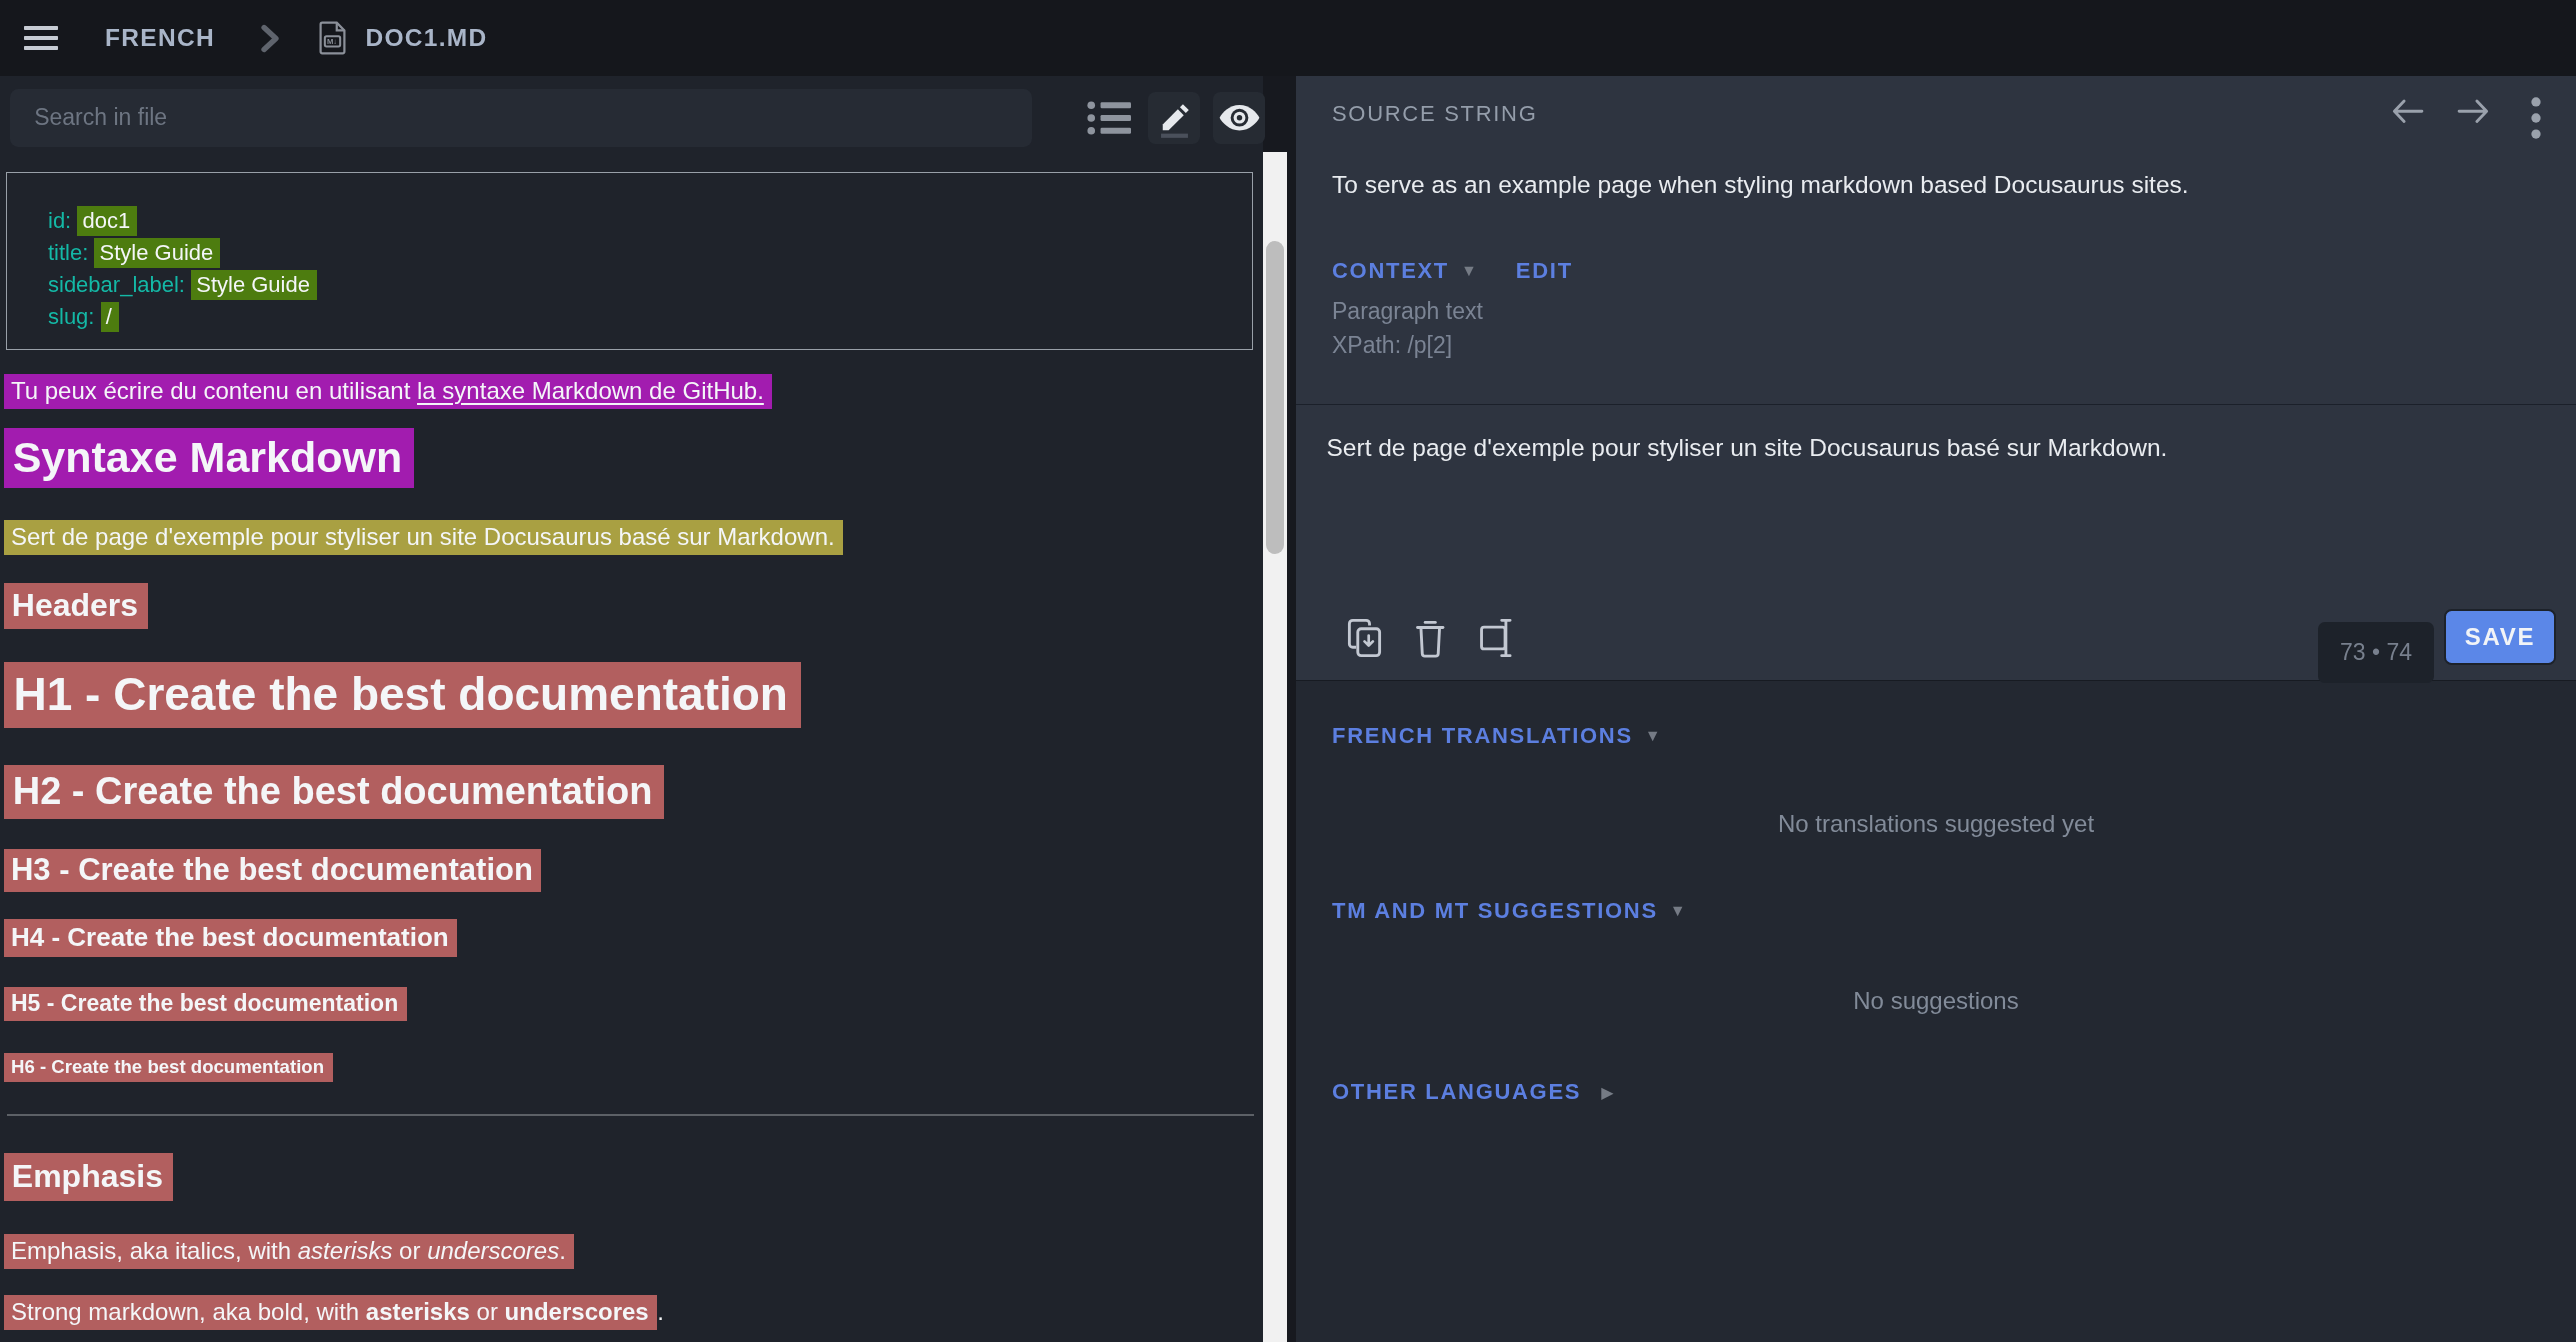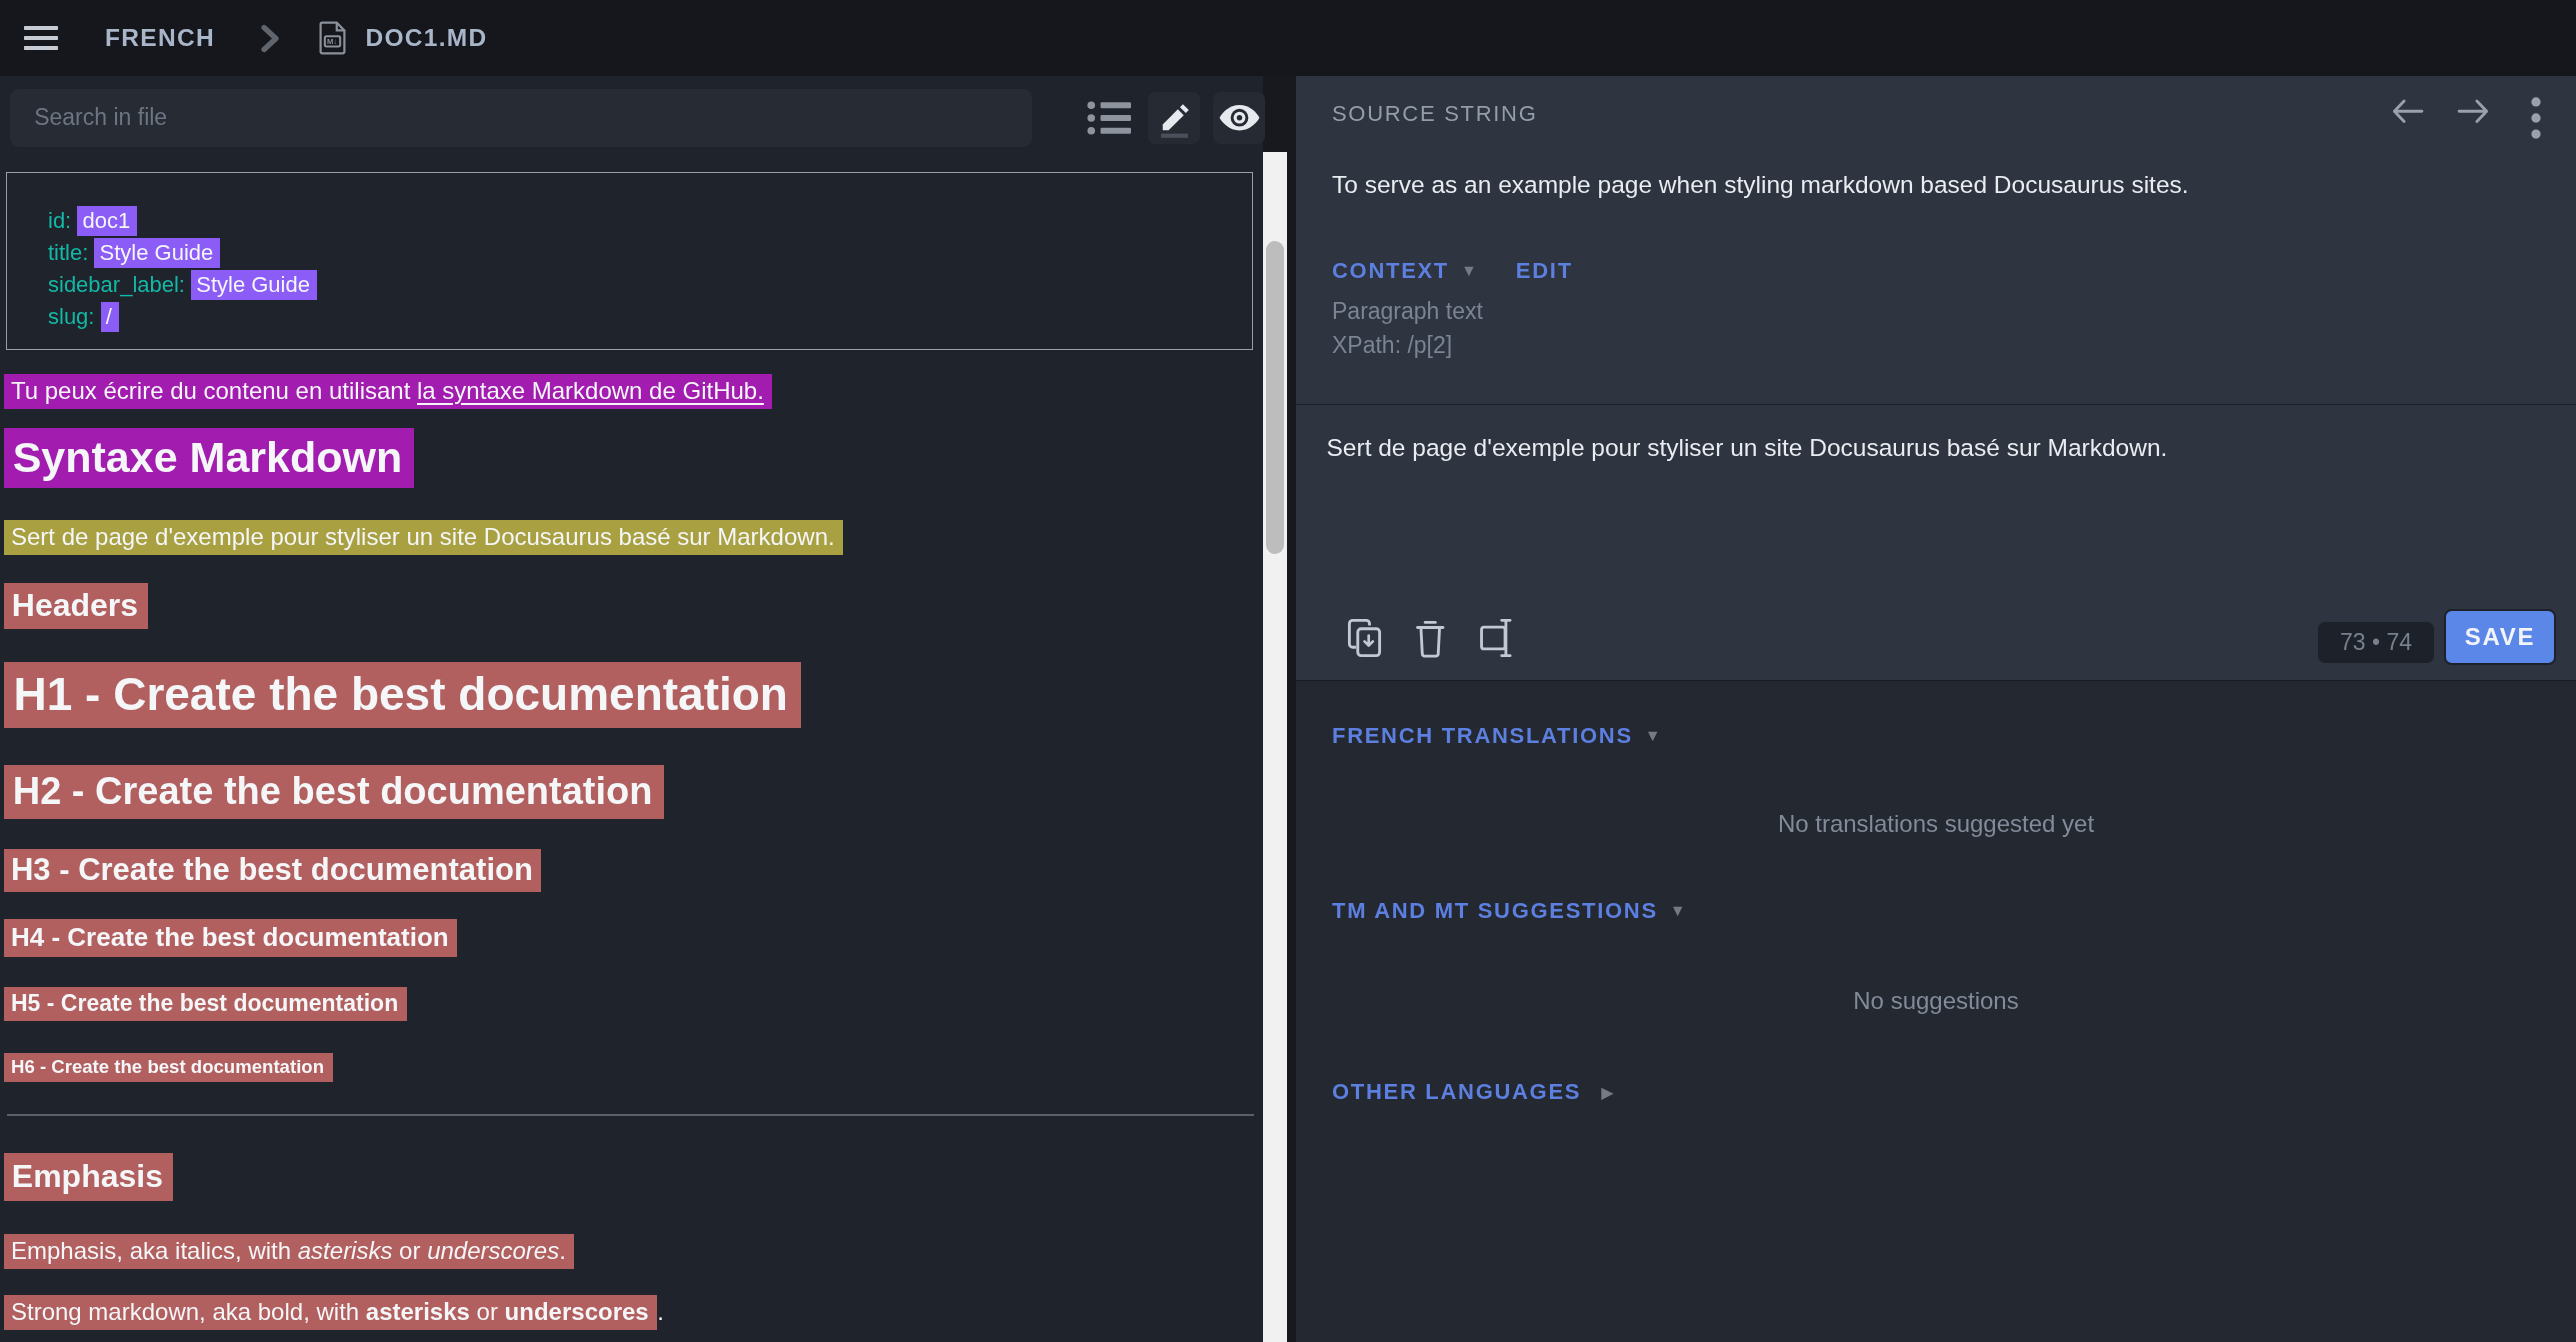--- a/index.html
+++ b/index.html
@@ -28,21 +28,21 @@
   .btn-eye{left:1213px;top:16px;width:52px;height:52px;background:#262b33;border-radius:7.6px;}
   
   .doc-line{position:absolute;left:4.2px;margin:0;white-space:nowrap;color:#f4f6f8;}
   .hl{padding:3.4px 8.5px 5.1px 6.8px;color:#f4f6f8;}
   .hl-red{background:#b25f5f;}
   .hl-green{background:#a21caf;}
   .hl-olive{background:#a9a042;}
   .frontmatter{position:absolute;left:6px;top:96px;width:1247px;height:178px;border:1.7px solid #99a0a8;box-sizing:border-box;
     font-size:22px;line-height:32px;padding:32px 0 0 41px;}
   .fm-key{color:#14b8a6;}
-  .fm-val{background:#8b5cf6;color:#f4f6f8;padding:1.7px 6.8px 2.5px 5.1px;}
+  .fm-val{background:#4d7c0f;color:#f4f6f8;padding:1.7px 6.8px 2.5px 5.1px;}
   .p1{top:301px;font-size:24px;}
   .doclink{color:#f4f6f8;text-decoration:underline;text-underline-offset:4.2px;cursor:pointer;}
   .h-syntax{top:357px;font-size:43px;font-weight:bold;}
   .h-syntax .hl{padding:5.1px 12px 6.8px 8.5px;}
   .p2{top:447px;font-size:24px;}
   .h-headers{top:511px;font-size:32px;font-weight:bold;}
   .h-headers .hl{padding:4.2px 10.2px 6px 7.6px;}
   .hline1{top:591px;font-size:46px;font-weight:bold;}
   .hline1 .hl{padding:6px 13.5px 7.6px 9.3px;}
   .hline2{top:694px;font-size:38px;font-weight:bold;}
@@ -75,21 +75,21 @@
   .caret{color:#757b85;font-size:16px;margin-left:12px;}
   .ctx-edit{margin-left:39px;}
   .meta1{position:absolute;left:36px;top:222px;color:#7b8494;font-size:23px;}
   .meta2{position:absolute;left:36px;top:256px;color:#7b8494;font-size:23px;}
   .rp-divider{position:absolute;left:0;top:328px;width:100%;border:none;border-top:1.7px solid #1b202a;margin:0;}
   .trans-text{position:absolute;left:30.5px;top:355px;width:1219px;color:#e9ecf0;font-size:24.5px;line-height:34px;cursor:text;}
   .tool-btn{position:absolute;top:540px;background:none;border:none;cursor:pointer;padding:0;width:44px;height:44px;display:flex;align-items:center;justify-content:center;}
   .tb-copy{left:46px;}
   .tb-trash{left:112px;}
   .tb-chars{left:179px;}
-  .counter{position:absolute;left:1022px;top:546px;background:#1d222a;border-radius:6.8px;color:#78808e;font-size:23px;padding:7px 22px;}
+  .counter{position:absolute;left:1022px;top:546px;background:#1d222a;border-radius:6.8px;color:#78808e;font-size:23px;padding:17px 22px;}
   .save-btn{position:absolute;left:1148px;top:533px;width:112px;height:56px;background:#5b87e8;border:2.5px solid #1d222a;border-radius:7.6px;
     color:#f2f4f7;font-size:24px;font-weight:bold;letter-spacing:1.7px;cursor:pointer;font-family:inherit;}
   .rp-bottom{position:absolute;left:0;top:681px;width:100%;height:661px;}
   .sec-head{position:absolute;left:36px;display:flex;align-items:center;background:none;border:none;cursor:pointer;padding:0;font-family:inherit;}
   .sec-ft{top:42px;}
   .sec-tm{top:217px;}
   .sec-ol{top:398px;gap:8px;}
   .empty-msg{position:absolute;left:0;width:100%;text-align:center;color:#828b99;font-size:24px;}
   .empty-ft{top:129px;}
   .empty-tm{top:306px;}

